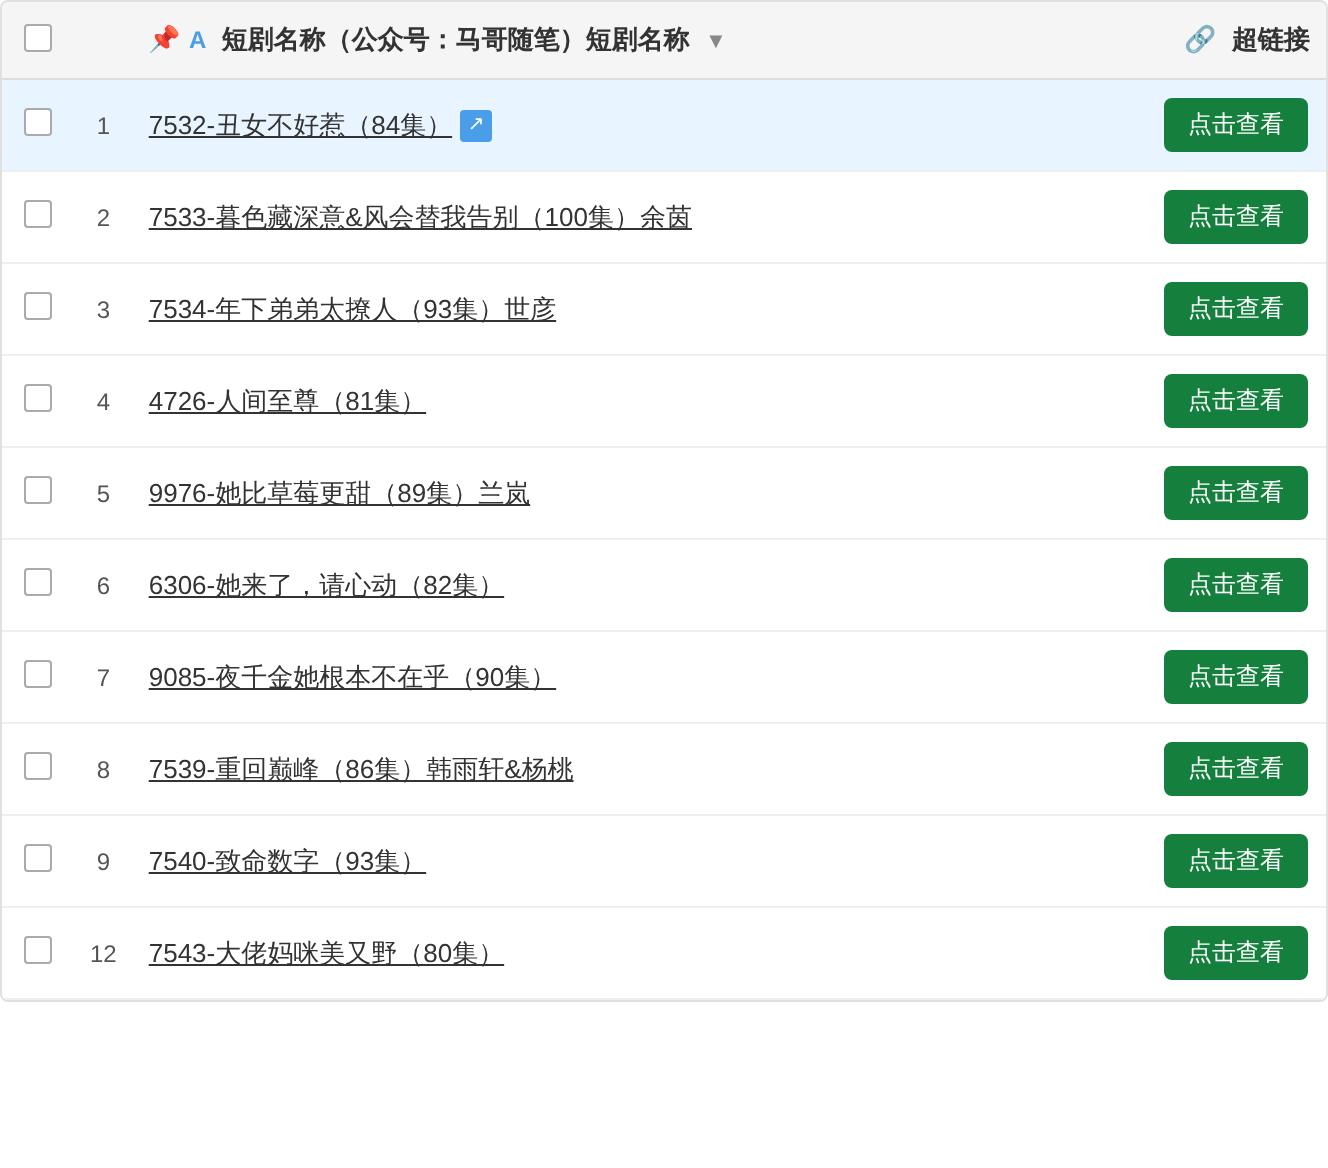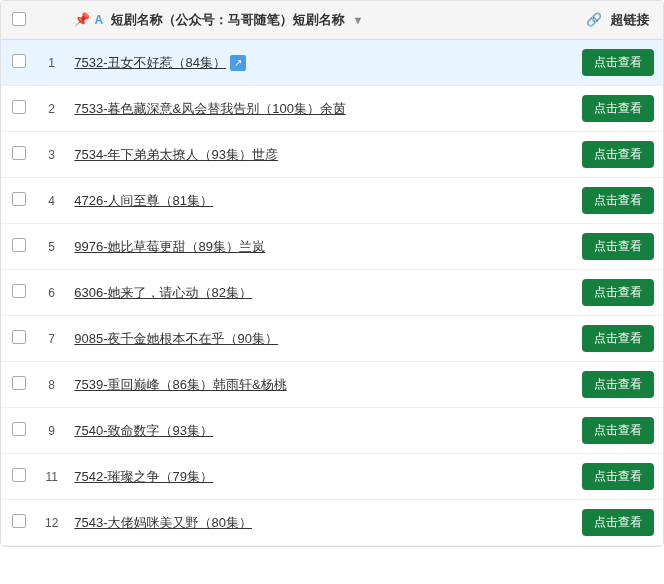--- a/index.html
+++ b/index.html
@@ -39,21 +39,21 @@
     }
     th.col-num {
       width: 28px;
       text-align: center;
     }
     th.col-title {
       min-width: 300px;
     }
     th.col-link {
       width: 90px;
-      text-align: center;
+      text-align: right;
     }
     tbody tr {
       border-bottom: 1px solid #eee;
       background: #fff;
     }
     tbody tr.highlight-row {
       background: #e8f4ff;
     }
     td {
       padding: 9px 8px;
@@ -207,26 +207,20 @@
           <td class="col-link"><button class="btn-view">点击查看</button></td>
         </tr>
         <tr>
           <td class="col-check"><span class="checkbox"></span></td>
           <td class="col-num">9</td>
           <td class="col-title">7540-致命数字（93集）</td>
           <td class="col-link"><button class="btn-view">点击查看</button></td>
         </tr>
         <tr>
           <td class="col-check"><span class="checkbox"></span></td>
-          <td class="col-num">11</td>
-          <td class="col-title">7542-璀璨之争（79集）</td>
-          <td class="col-link"><button class="btn-view">点击查看</button></td>
-        </tr>
-        <tr>
-          <td class="col-check"><span class="checkbox"></span></td>
           <td class="col-num">12</td>
           <td class="col-title">7543-大佬妈咪美又野（80集）</td>
           <td class="col-link"><button class="btn-view">点击查看</button></td>
         </tr>
       </tbody>
   </table>
 
 </div>
 
 </body></html>

